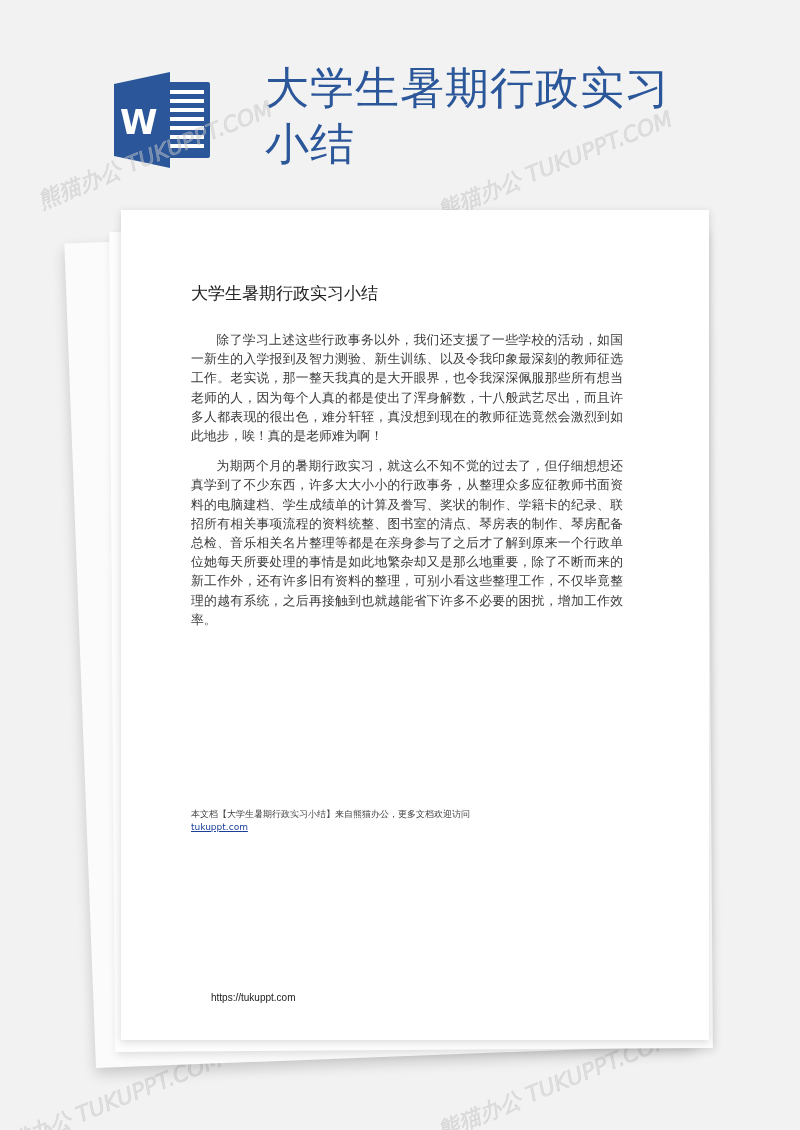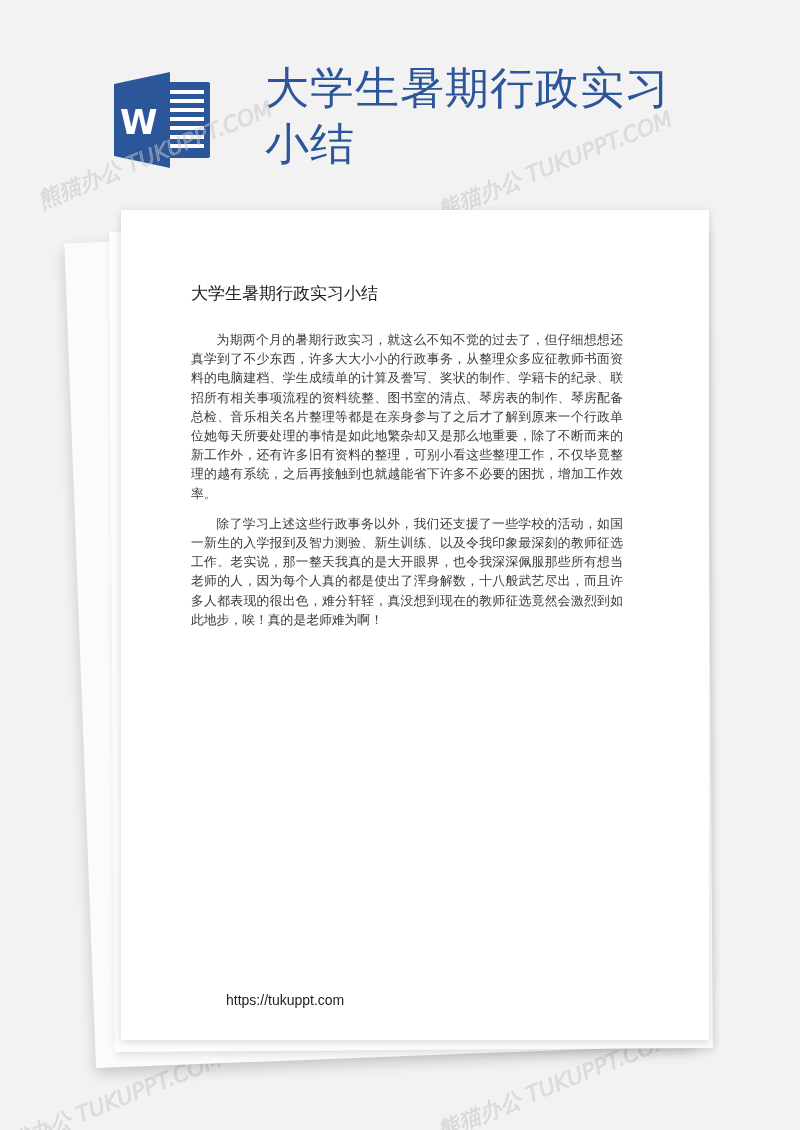--- a/index.html
+++ b/index.html
@@ -43,22 +43,22 @@
     position: absolute; left: 70px; top: 120px; width: 432px;
     font-size: 12.8px; line-height: 19.2px; color: #3a3a3a; text-align: justify;
   }
   .body-text p { margin: 0 0 11px 0; text-indent: 2em; }
   .footer-note {
     position: absolute; left: 70px; top: 598px;
     font-family: "DejaVu Sans", sans-serif; font-size: 9px; line-height: 13px; color: #444;
   }
   .footer-link { color: #1a3f9a; text-decoration: underline; display: block; }
   .page-url {
-    position: absolute; left: 85px; top: 782px;
-    font-family: "Liberation Sans", sans-serif; font-size: 14px; color: #222; padding-left: 20px;
+    position: absolute; left: 70px; top: 782px;
+    font-family: "Liberation Sans", sans-serif; font-size: 10px; color: #222; padding-left: 20px;
   }
 </style>
 </head>
 <body>
 
 <div class="header">
   <svg class="word-icon" viewBox="0 0 108 100">
     <rect x="48" y="12" width="52" height="76" rx="2" fill="#2b579a"></rect>
     <g fill="#ffffff">
       <rect x="58" y="20" width="36" height="4"></rect>
@@ -79,17 +79,21 @@
 <div class="watermark" style="left:430px;top:150px;">熊猫办公 TUKUPPT.COM</div>
 <div class="watermark" style="left:-20px;top:1090px;">熊猫办公 TUKUPPT.COM</div>
 <div class="watermark" style="left:430px;top:1070px;">熊猫办公 TUKUPPT.COM</div>
 
 <div class="sheet-back"></div>
 <div class="sheet-back2"></div>
 
 <div class="page">
   <div class="doc-title">大学生暑期行政实习小结</div>
   <div class="body-text">
+    <p>除了学习上述这些行政事务以外，我们还支援了一些学校的活动，如国一新生的入学报到及智力测验、新生训练、以及令我印象最深刻的教师征选工作。老实说，那一整天我真的是大开眼界，也令我深深佩服那些所有想当老师的人，因为每个人真的都是使出了浑身解数，十八般武艺尽出，而且许多人都表现的很出色，难分轩轾，真没想到现在的教师征选竟然会激烈到如此地步，唉！真的是老师难为啊！</p>
     <p>为期两个月的暑期行政实习，就这么不知不觉的过去了，但仔细想想还真学到了不少东西，许多大大小小的行政事务，从整理众多应征教师书面资料的电脑建档、学生成绩单的计算及誊写、奖状的制作、学籍卡的纪录、联招所有相关事项流程的资料统整、图书室的清点、琴房表的制作、琴房配备总检、音乐相关名片整理等都是在亲身参与了之后才了解到原来一个行政单位她每天所要处理的事情是如此地繁杂却又是那么地重要，除了不断而来的新工作外，还有许多旧有资料的整理，可别小看这些整理工作，不仅毕竟整理的越有系统，之后再接触到也就越能省下许多不必要的困扰，增加工作效率。</p>
-    <p>除了学习上述这些行政事务以外，我们还支援了一些学校的活动，如国一新生的入学报到及智力测验、新生训练、以及令我印象最深刻的教师征选工作。老实说，那一整天我真的是大开眼界，也令我深深佩服那些所有想当老师的人，因为每个人真的都是使出了浑身解数，十八般武艺尽出，而且许多人都表现的很出色，难分轩轾，真没想到现在的教师征选竟然会激烈到如此地步，唉！真的是老师难为啊！</p>
+  </div>
+  <div class="footer-note">
+    <span>本文档【大学生暑期行政实习小结】来自熊猫办公，更多文档欢迎访问</span>
+    <a class="footer-link">tukuppt.com</a>
   </div>
   <div class="page-url">https://tukuppt.com</div>
 </div>
 
 </body></html>

